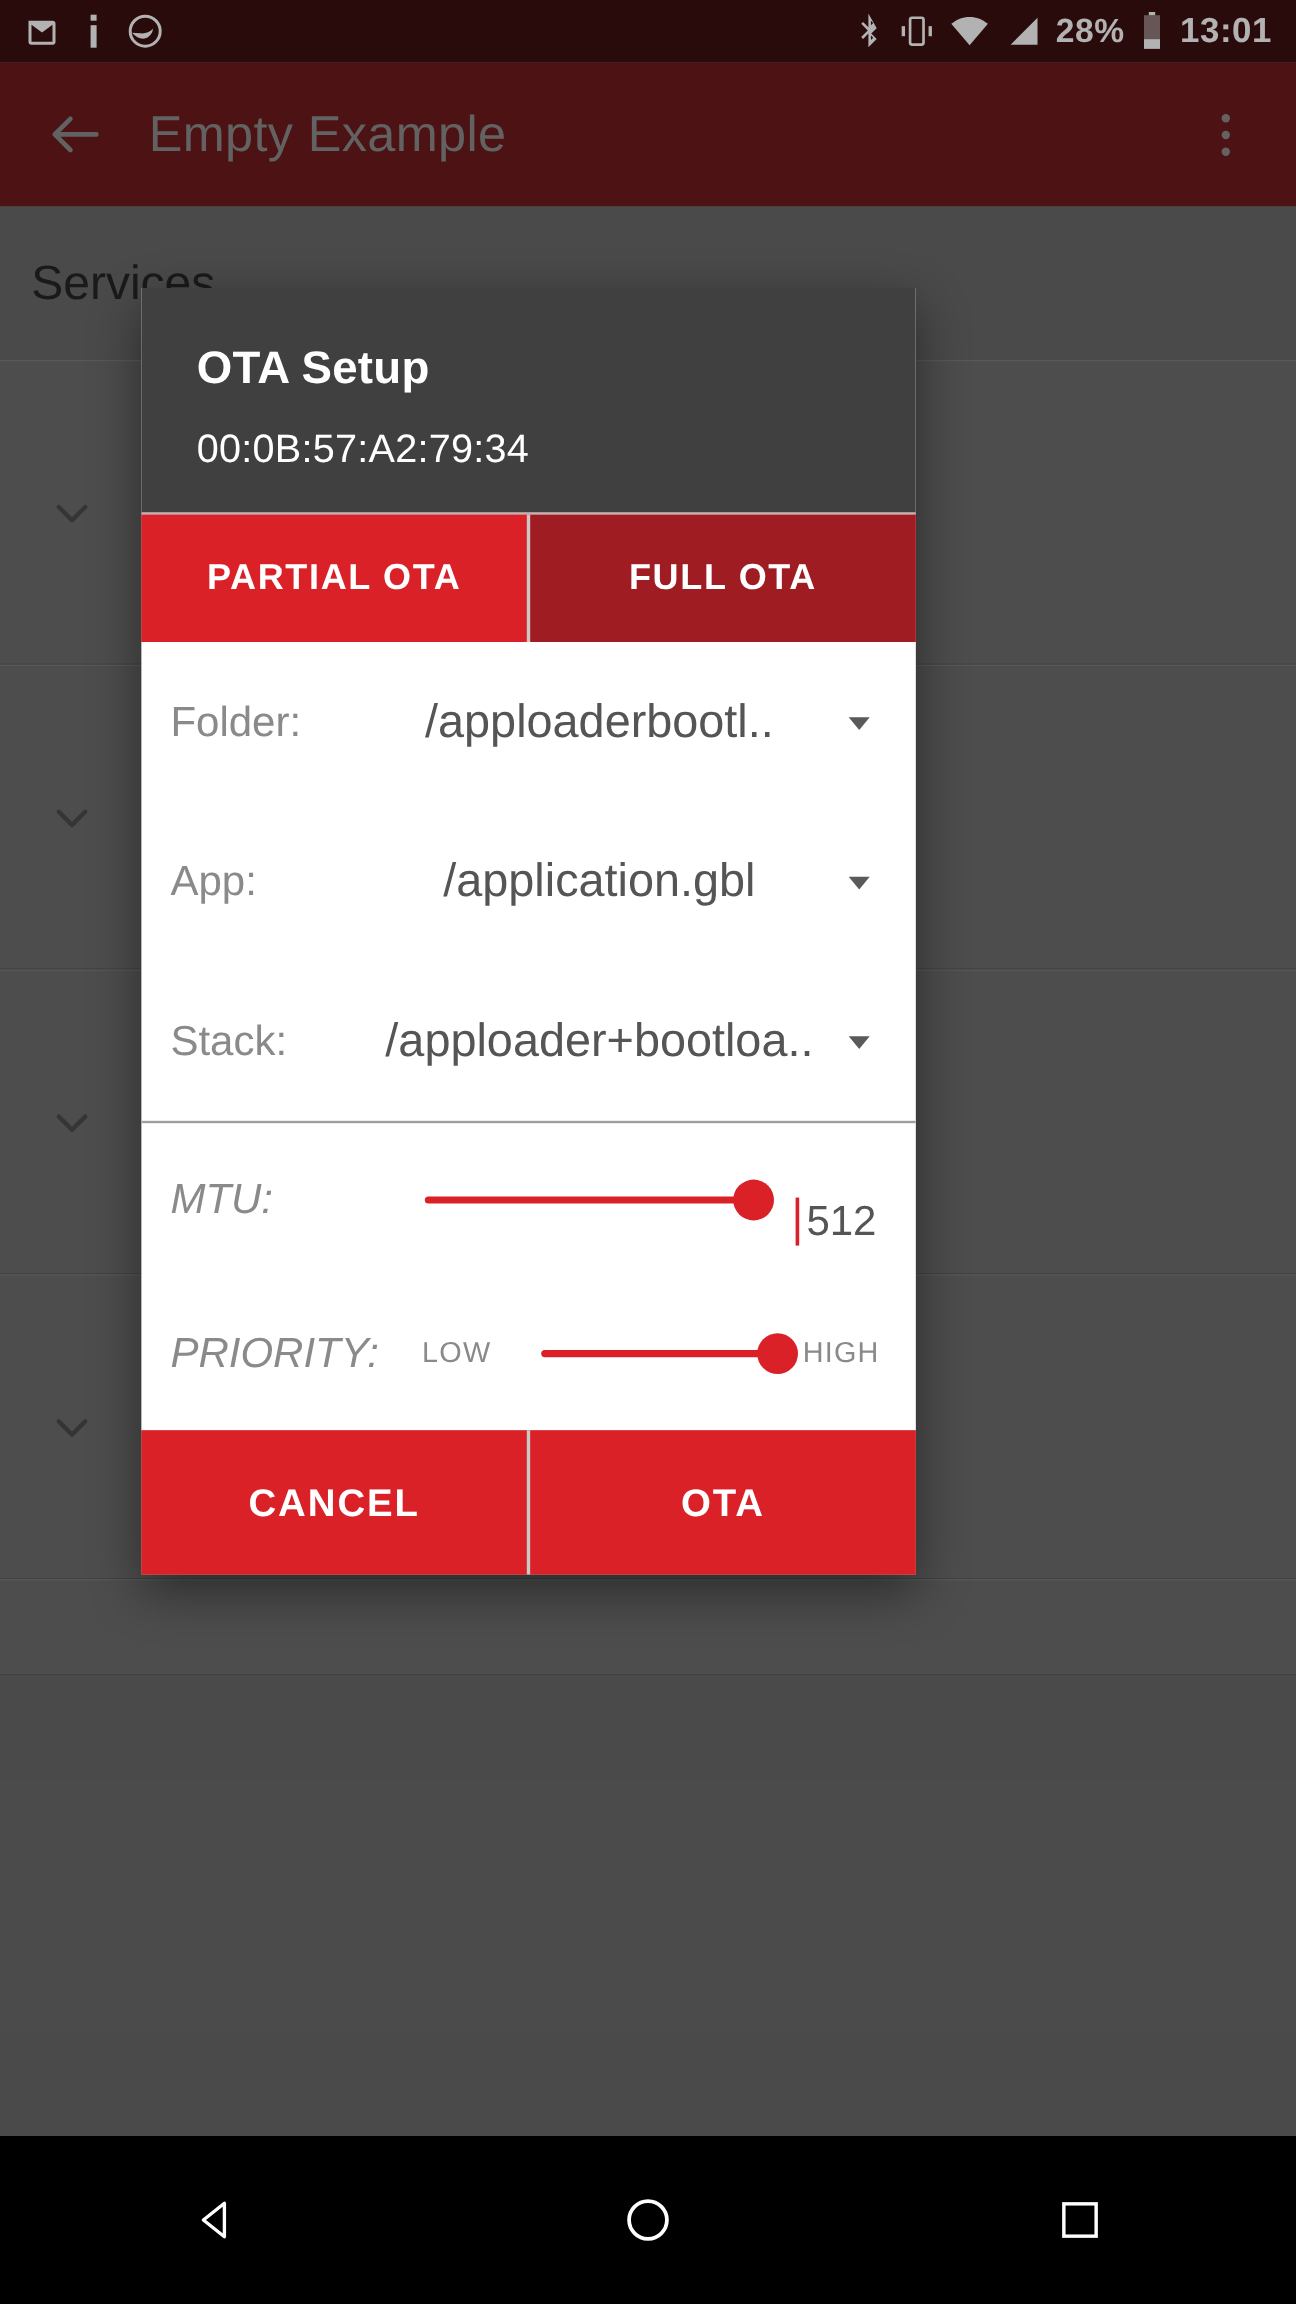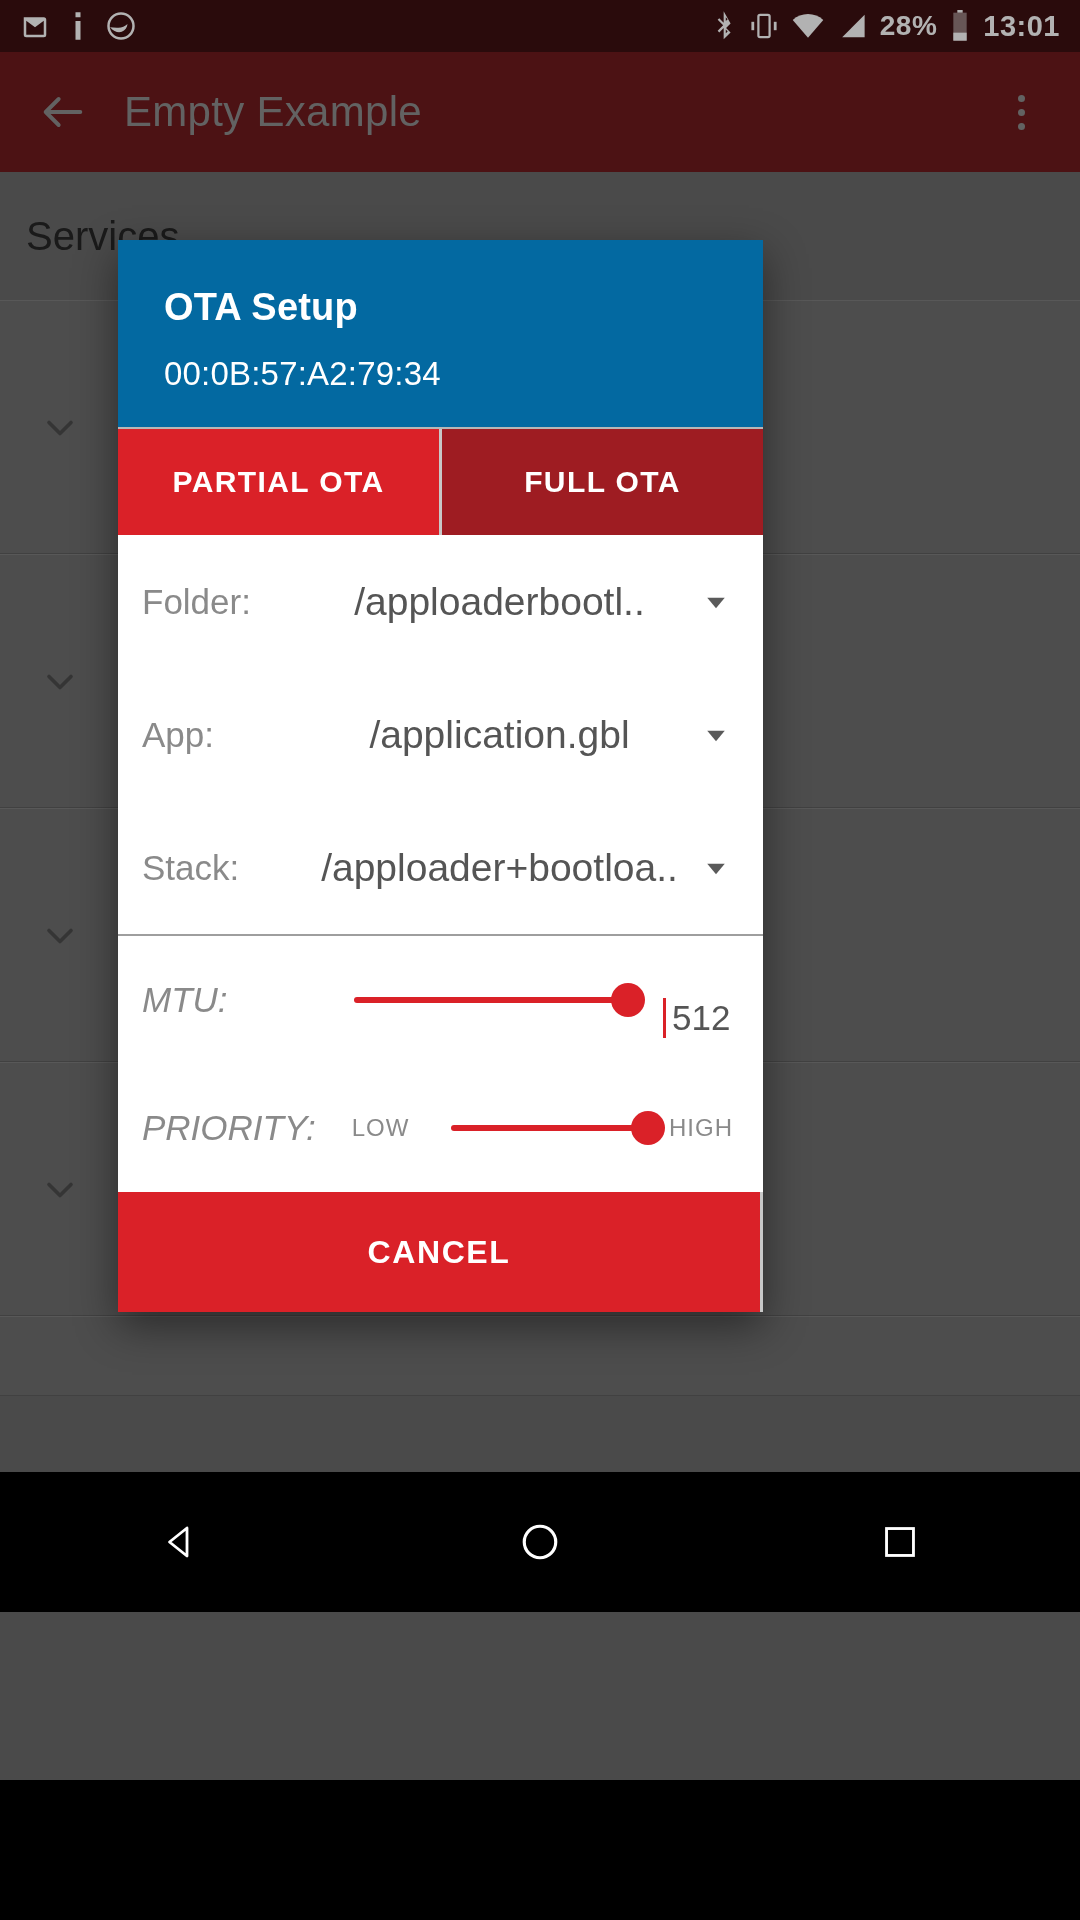--- a/index.html
+++ b/index.html
@@ -2,21 +2,21 @@
 <html><head>
 <meta charset="utf-8">
 <style>
   * { margin:0; padding:0; box-sizing:border-box; }
   html, body {
     width:1080px; height:1920px;
     font-family:"Liberation Sans", sans-serif;
     background:#000;
     overflow:hidden;
   }
-  #screen { position:relative; width:1080px; height:1612px; background:#6b6b6b; }
+  #screen { position:relative; width:1080px; height:1920px; background:#6b6b6b; }
 
   
   .statusbar {
     position:absolute; top:0; left:0; width:1080px; height:52px;
     background:#3d1012; display:flex; align-items:center;
     padding:0 20px;
   }
   .sb-left { display:flex; align-items:center; gap:22px; }
   .sb-right { margin-left:auto; display:flex; align-items:center; gap:14px; }
   .sb-icon { display:flex; align-items:center; justify-content:center; }
@@ -59,21 +59,21 @@
     position:absolute; top:0; left:0; width:1080px; height:1780px;
     background:rgba(0,0,0,0.30); pointer-events:none;
   }
 
   
   .dialog {
     position:absolute; left:118px; top:240px; width:645px;
     background:#fff;
     box-shadow:0 14px 40px rgba(0,0,0,0.45);
   }
-  .dlg-header { background:#0369a1; padding:46px 46px 34px 46px; }
+  .dlg-header { background:#404040; padding:46px 46px 34px 46px; }
   .dlg-title { color:#fff; font-size:38px; font-weight:bold; letter-spacing:0.2px; }
   .dlg-sub { color:#fff; font-size:33px; margin-top:26px; letter-spacing:0.2px; }
 
   .tabs { display:flex; background:#da2128; height:108px; border-top:2px solid #b7b7b7; }
   .tab {
     flex:1; display:flex; align-items:center; justify-content:center;
     color:#fff; font-size:30px; font-weight:bold; letter-spacing:1.4px;
   }
   .tab.selected { background:#da2128; }
   .tab.unselected { background:#9e1c22; }
@@ -297,20 +297,21 @@
           <span class="thumb" id="pri-thumb" style="left: 179.23px;"></span>
         </span>
         <span class="edge-label">HIGH</span>
       </div>
 
     </div>
 
     <div class="actions">
       <div class="action-btn">CANCEL</div>
       <div class="action-divider"></div>
+      <div class="action-btn">OTA</div>
     </div>
 
   </div>
 
   <div class="navbar">
     <div class="nav-btn">
       <svg width="42" height="42" viewBox="0 0 24 24">
           <path fill="none" stroke="#fff" stroke-width="1.6" stroke-linejoin="round" d="M16 4 6 12l10 8z"></path>
         </svg>
     </div>

